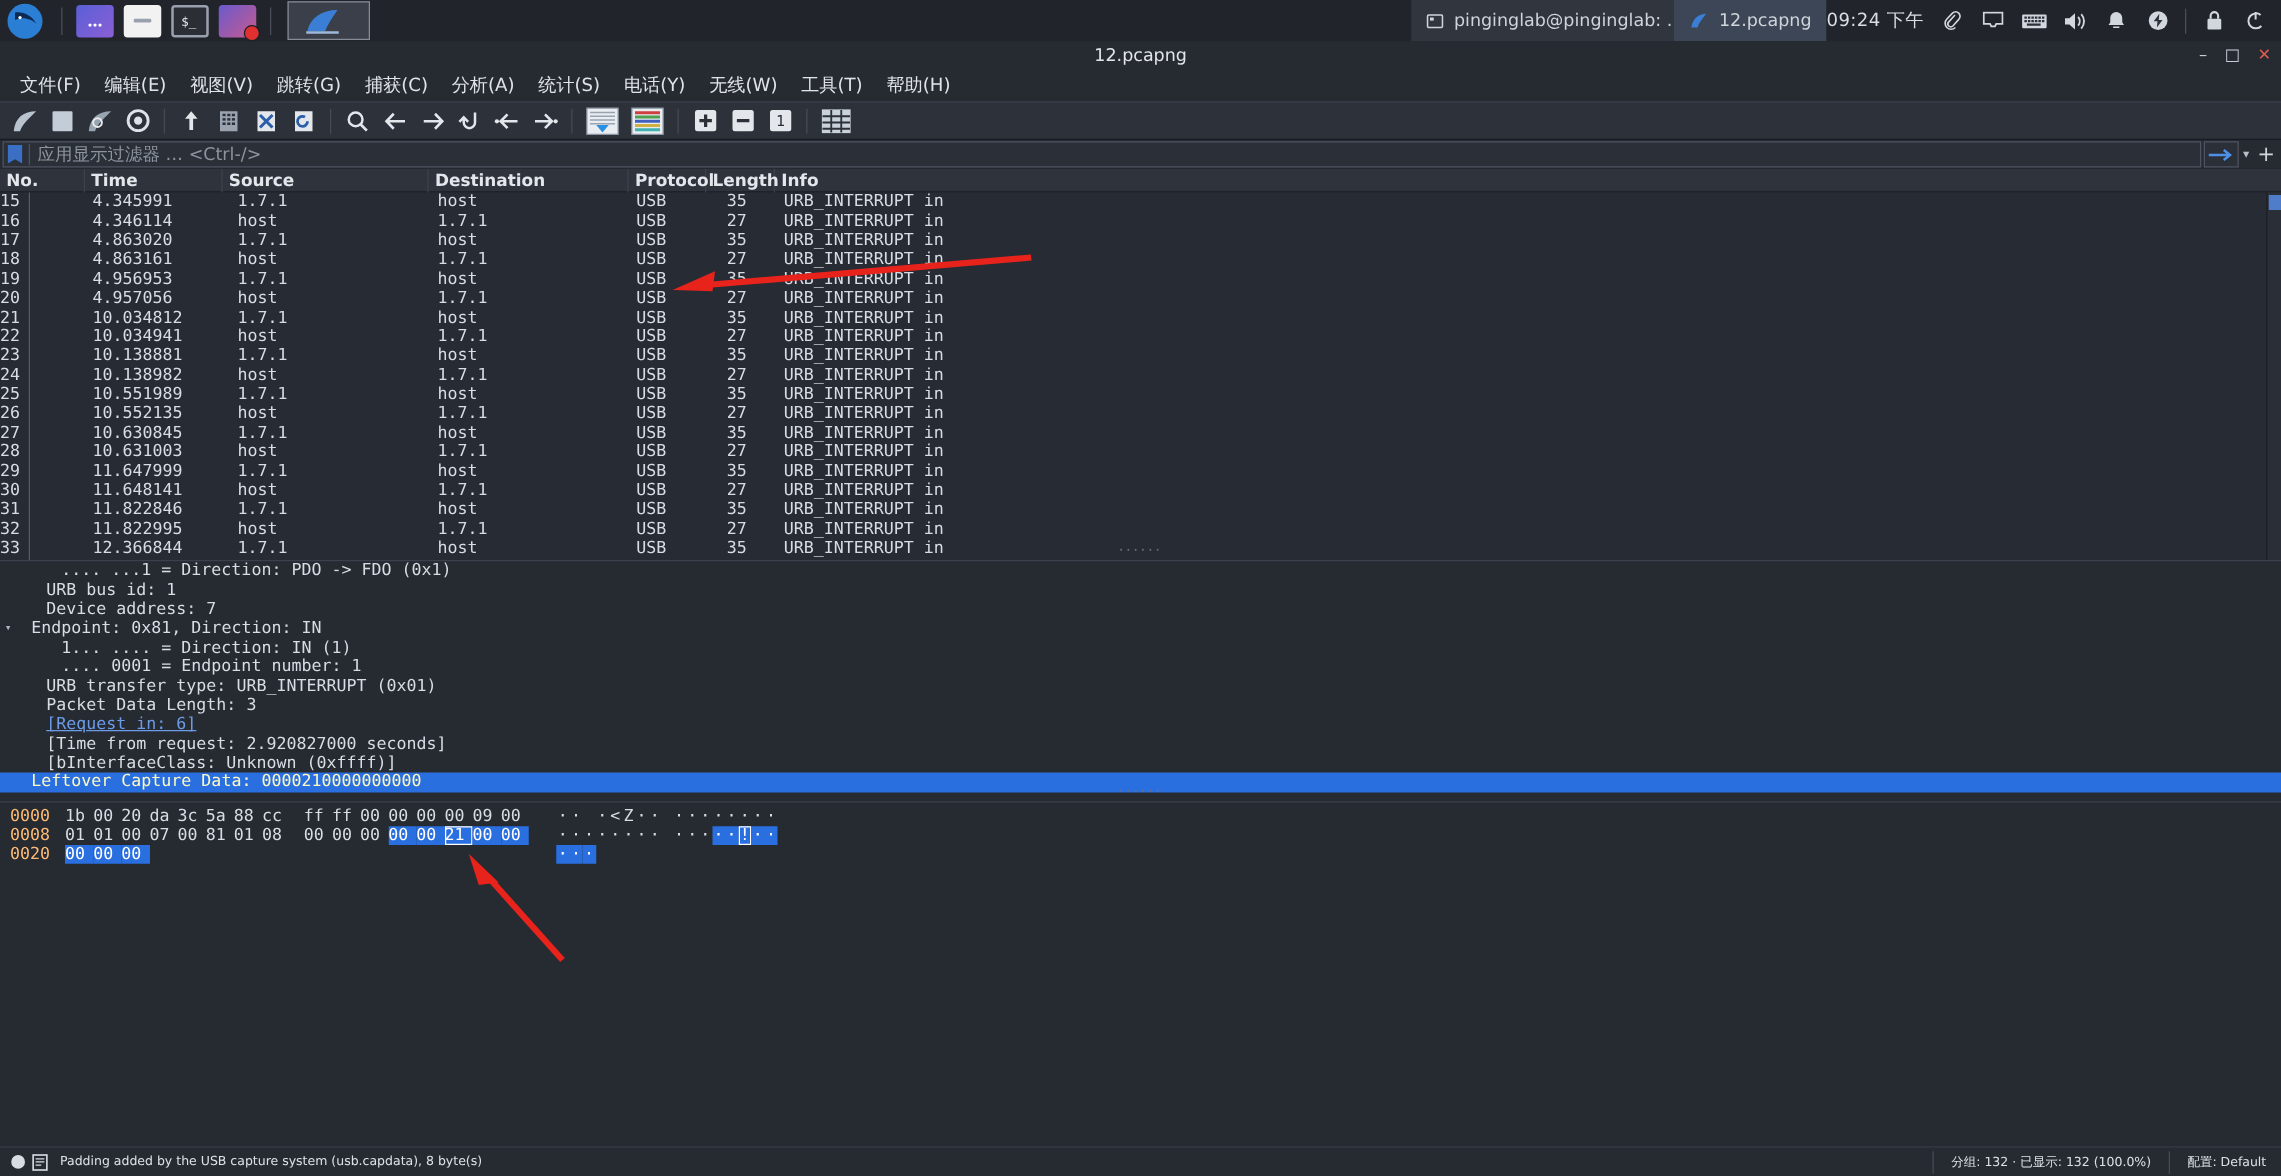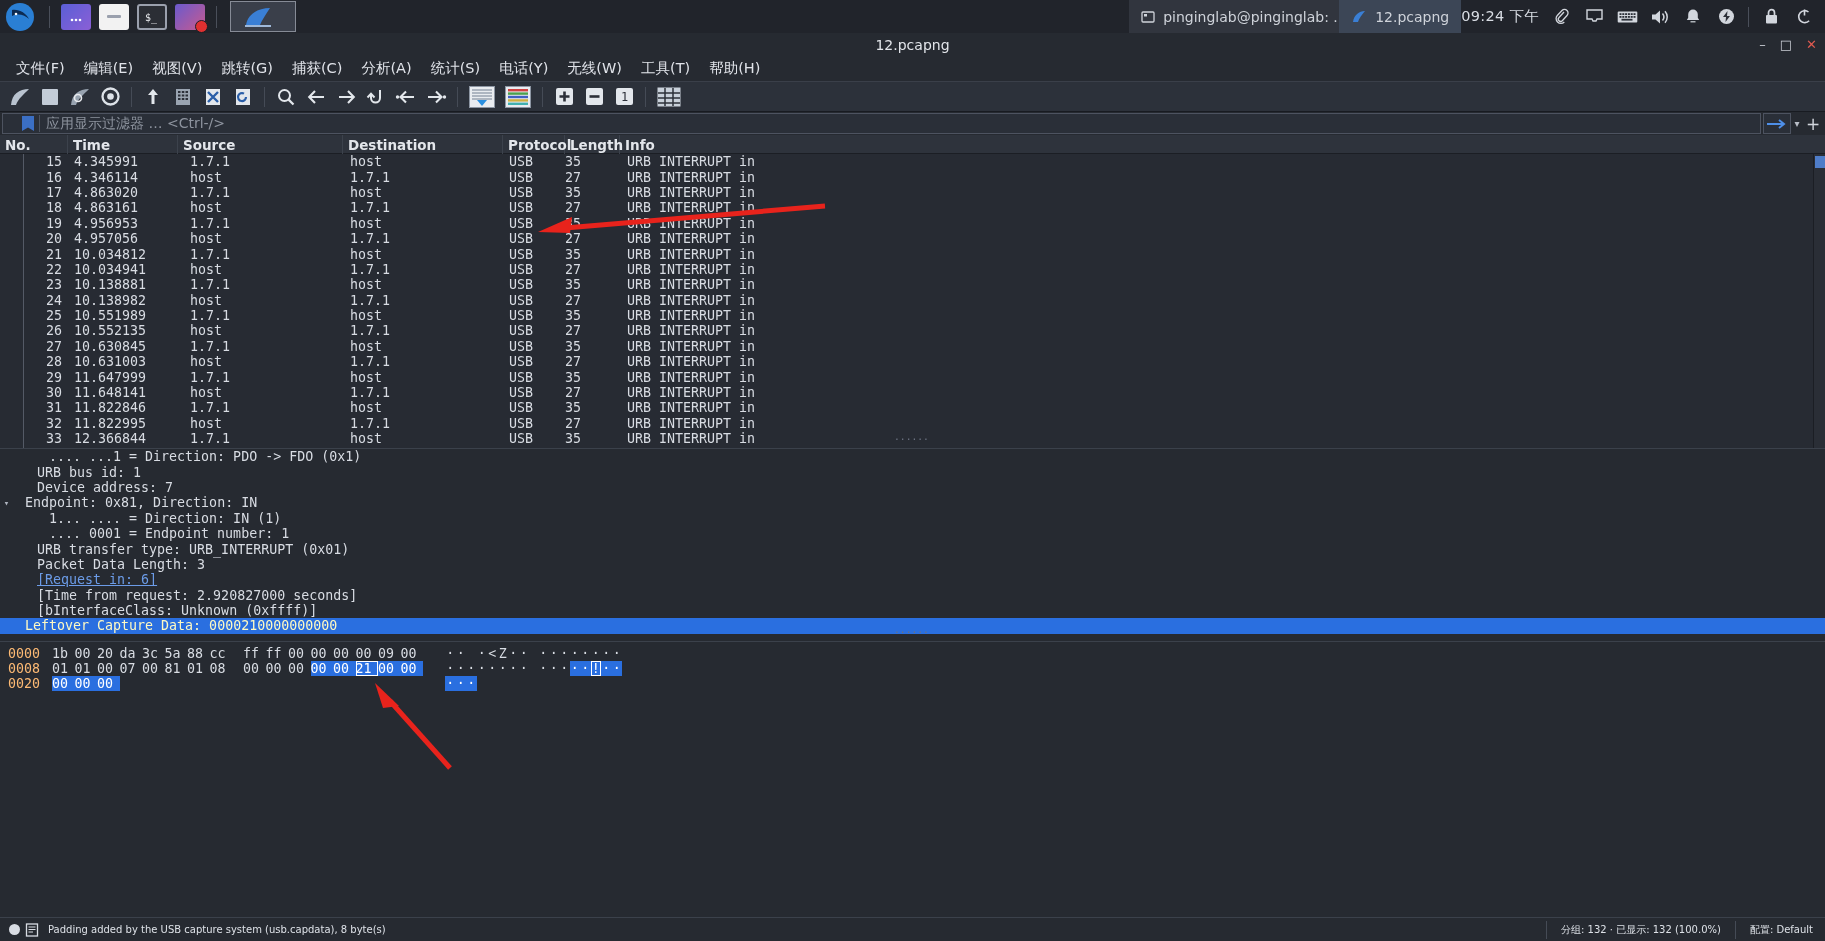--- a/index.html
+++ b/index.html
@@ -81,21 +81,21 @@
   }
   .tbtn { width: 28px; height: 26px; display: flex; align-items: center; justify-content: center; }
   .tbsep { width: 1px; height: 20px; background: #454b56; margin: 0 5px; }
 
   #filterbar {
     height: 23px; background: #262a31; display: flex; align-items: center;
     padding: 0 2px;
   }
   #filterInput {
     flex: 1; height: 21px; background: #2a2f38; border: 1px solid #4d5360;
-    display: flex; align-items: center; padding-left: 19px;
+    display: flex; align-items: center; padding-left: 3px;
   }
   .filter-bookmark { width: 12px; height: 15px; background: #3b6fc4; margin-right: 5px;
     clip-path: polygon(0 0,100% 0,100% 100%,50% 76%,0 100%); }
   .filter-divider { width: 1px; height: 17px; background: #4d5360; margin-right: 6px; }
   .filter-ph { color: #8e949f; font-size: 14px; }
   .filter-apply {
     width: 28px; height: 21px; background: #2a2f38; border: 1px solid #4d5360;
     display: flex; align-items: center; justify-content: center; margin-left: 2px;
   }
   .filter-drop { width: 12px; color: #b9bec7; font-size: 10px; text-align: center; }
@@ -112,26 +112,26 @@
   .hNo { width: 68px; } .hTime { width: 110px; } .hSrc { width: 165px; }
   .hDst { width: 160px; } .hProto { width: 62px; }
   .hLen { width: 55px; } .hInfo { flex: 1; border-right: none !important; }
 
   .pkrow {
     height: 15.4px; display: flex; color: #d8dce3;
     font-family: "DejaVu Sans Mono", "Liberation Mono", monospace; font-size: 13.3px;
     align-items: center;
   }
   .pkrow > div { padding-right: 6px; white-space: nowrap; overflow: hidden; }
-  .cNo { width: 68px; text-align: right; }
+  .cNo { width: 68px; }
   .cTime { width: 110px; padding-left: 6px; }
   .cSrc { width: 165px; padding-left: 12px; }
   .cDst { width: 160px; padding-left: 7px; }
   .cProto { width: 62px; padding-left: 6px; }
-  .cLen { width: 55px; text-align: left; }
+  .cLen { width: 55px; text-align: center; }
   .cInfo { flex: 1; padding-left: 7px; }
 
   #pktLeftRule { position: absolute; left: 23px; top: 19px; width: 1px; height: 294px; background: #545a66; }
 
   .vscroll {
     position: absolute; right: 0; width: 12px; background: #2a2e36;
     border-left: 1px solid #1b1e24;
   }
   .vthumb { position: absolute; left: 1px; width: 10px; background: #4f7dc9; }
   .hscroll-dots {

